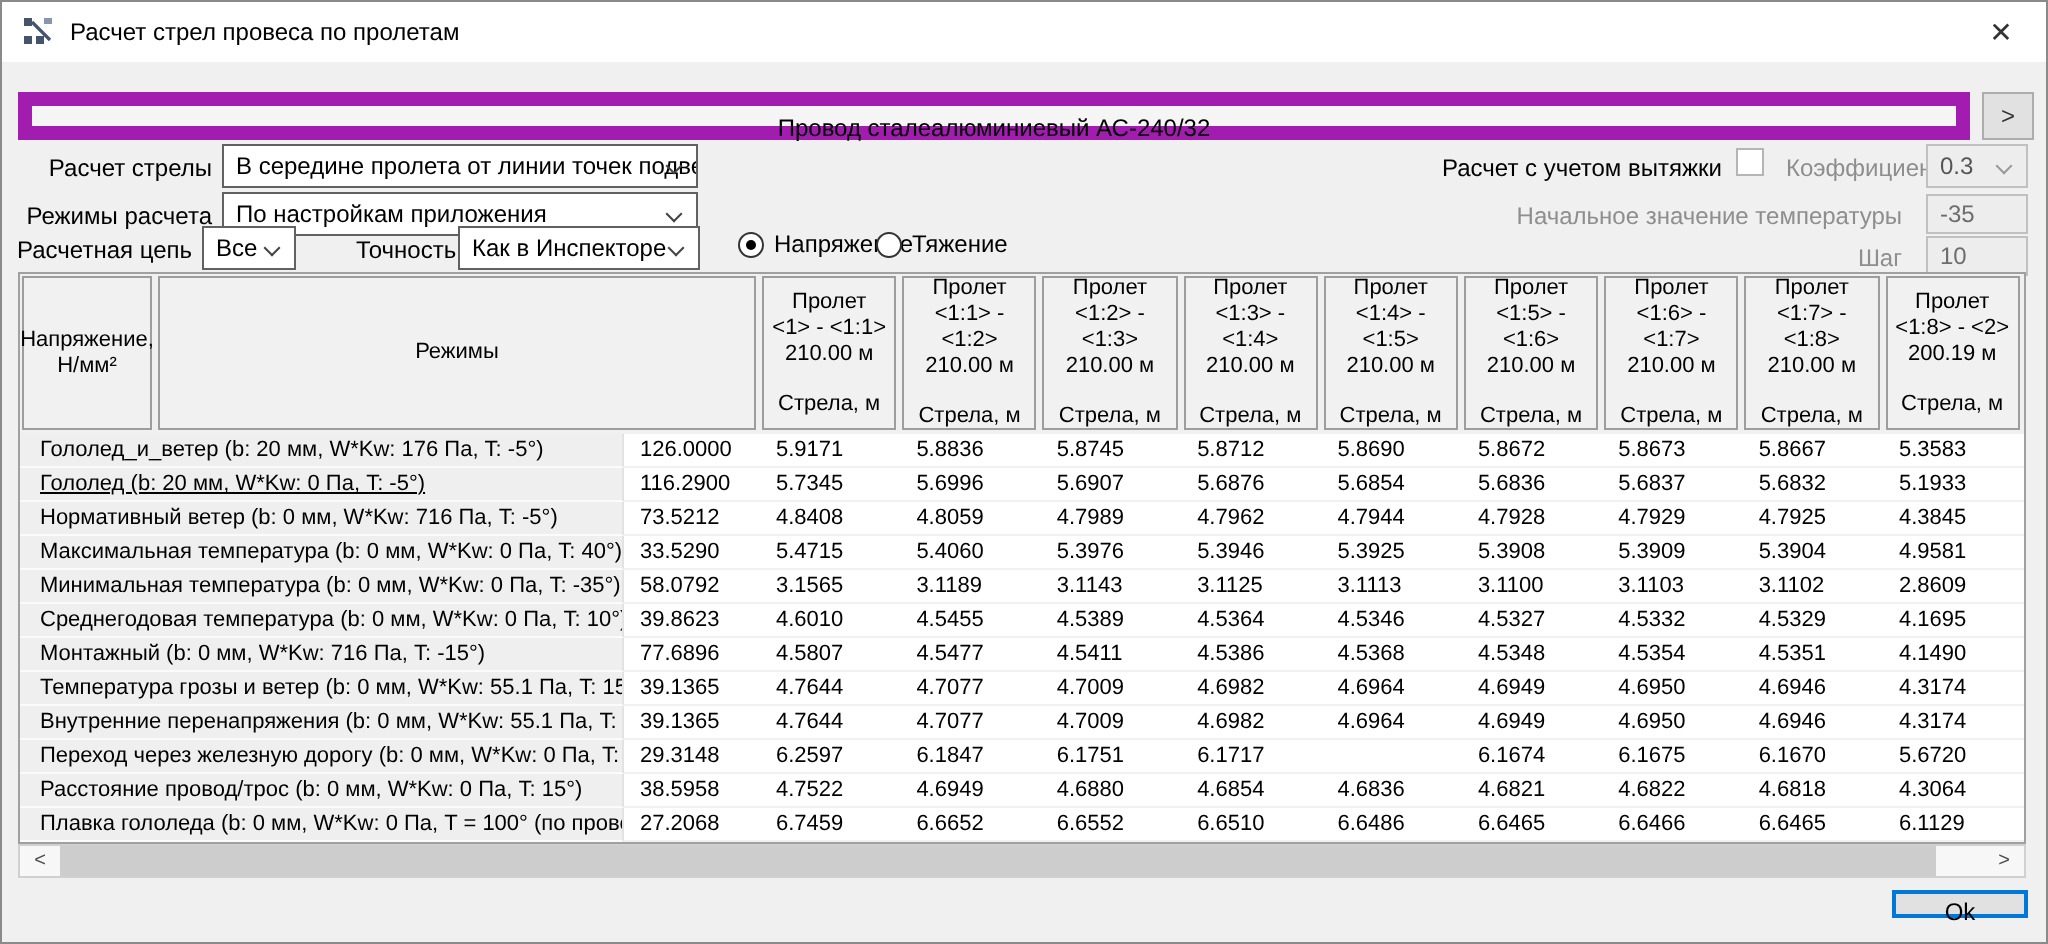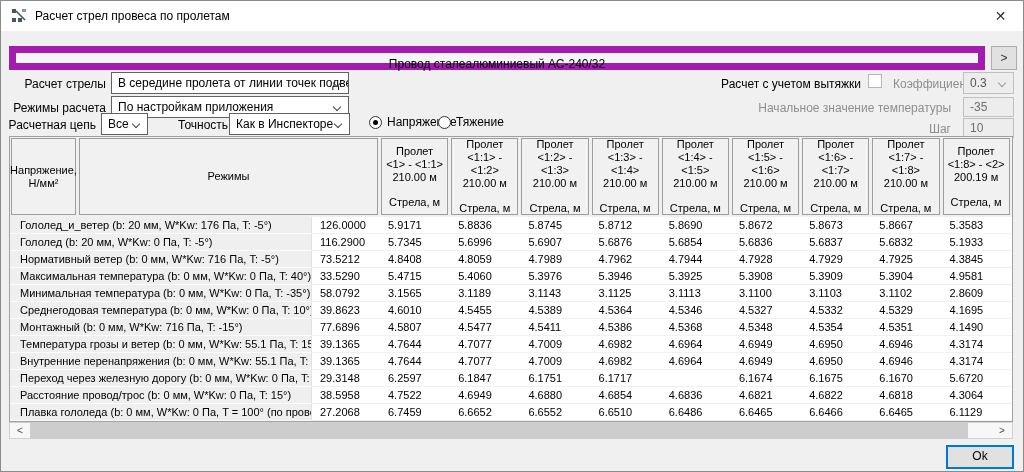--- a/index.html
+++ b/index.html
@@ -54,21 +54,21 @@
   .cell { flex:none; padding:0 0 0 8px; line-height:16px; white-space:nowrap; overflow:hidden;
     border-bottom:1px solid #f1f1f1; background:#fff; }
   .cell.mode { background:#efefef; border-bottom:1px solid #fbfbfb; border-right:1px solid #e2e2e2; padding-left:10px; }
   
   .hscroll { position:absolute; left:8px; top:421px; width:1004px; height:17px;
     background:#f7f7f7; border:1px solid #d0d0d0; display:flex; align-items:stretch; }
   .sbtn { flex:none; width:20px; text-align:center; line-height:15px; font-size:10px; color:#4d4d4d; background:#f7f7f7; }
   .sthumb { flex:none; width:938px; background:#cdcdcd; }
   .sgap { flex:1; }
   
-  .ok-btn { position:absolute; left:945px; top:444px; width:68px; height:24px;
+  .ok-btn { position:absolute; left:945px; top:444px; width:68px; height:14px;
     background:#e1e1e1; border:2px solid #0078d7; text-align:center; line-height:18px; font-size:12px; }
 </style>
 </head>
 <body>
 
 <div class="dialog">
 
   <div class="titlebar">
     <svg class="title-icon" viewBox="0 0 16 16">
       <rect x="1" y="1" width="4" height="4" fill="#44546a"></rect>
@@ -171,21 +171,21 @@
           <div class="cell" style="width: 70.2px;">5.8836</div>
           <div class="cell" style="width: 70.2px;">5.8745</div>
           <div class="cell" style="width: 70.2px;">5.8712</div>
           <div class="cell" style="width: 70.2px;">5.8690</div>
           <div class="cell" style="width: 70.2px;">5.8672</div>
           <div class="cell" style="width: 70.2px;">5.8673</div>
           <div class="cell" style="width: 70.2px;">5.8667</div>
           <div class="cell" style="width: 70.2px;">5.3583</div>
         </div>
         <div class="trow">
-          <div class="cell mode" style="width: 302px;">Гололед (b: 20 мм, W*Kw: 0 Па, T: -5°)</div>
+          <div class="cell mode" style="width: 302px; text-decoration: underline;">Гололед (b: 20 мм, W*Kw: 0 Па, T: -5°)</div>
           <div class="cell" style="width: 68px;">116.2900</div>
           <div class="cell" style="width: 70.2px;">5.7345</div>
           <div class="cell" style="width: 70.2px;">5.6996</div>
           <div class="cell" style="width: 70.2px;">5.6907</div>
           <div class="cell" style="width: 70.2px;">5.6876</div>
           <div class="cell" style="width: 70.2px;">5.6854</div>
           <div class="cell" style="width: 70.2px;">5.6836</div>
           <div class="cell" style="width: 70.2px;">5.6837</div>
           <div class="cell" style="width: 70.2px;">5.6832</div>
           <div class="cell" style="width: 70.2px;">5.1933</div>

